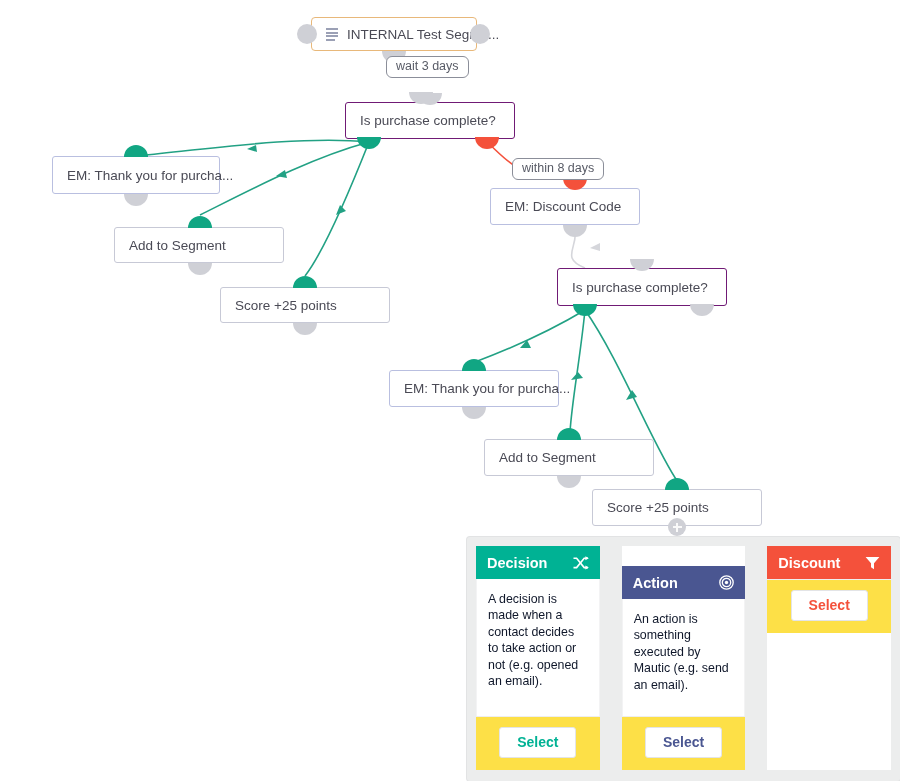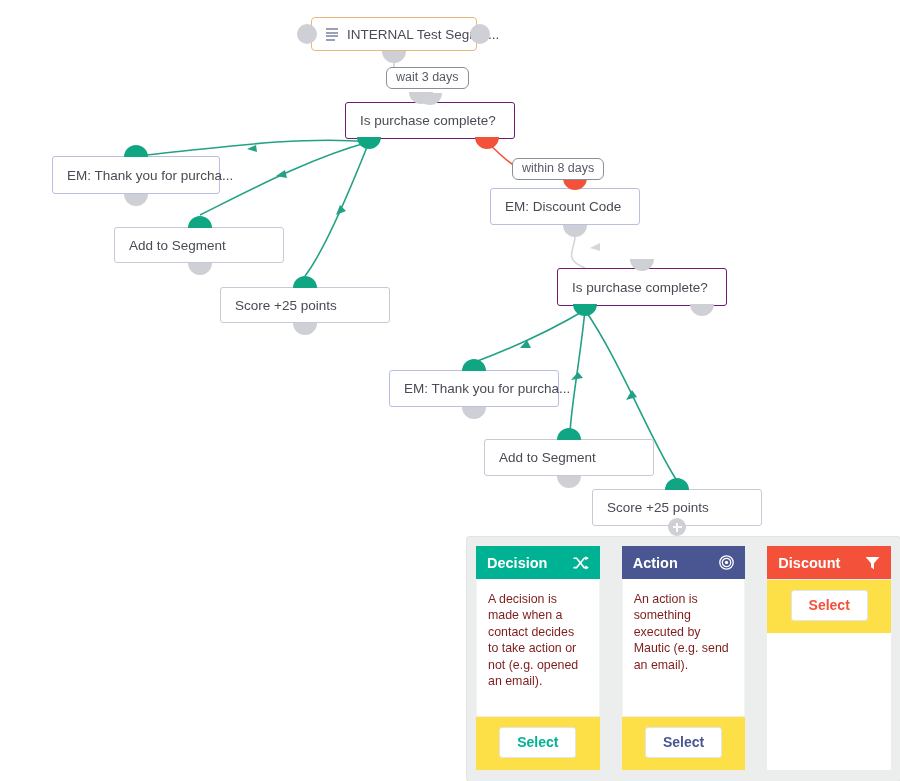--- a/index.html
+++ b/index.html
@@ -134,21 +134,21 @@
     padding: 0 11px;
     color: #ffffff;
     font-size: 14.5px;
     font-weight: bold;
   }
   .card-body {
     flex: 1 1 auto;
     padding: 12px 11px 6px 11px;
     font-size: 12.4px;
     line-height: 1.32;
-    color: #7f1d1d;
+    color: #0f172a;
     border-left: 1px solid #f3f3f4;
     border-right: 1px solid #f3f3f4;
   }
   .card-foot {
     border-top: 1px solid #eeeeef;
     background: #fde047;
     padding: 10px 0 12px;
     display: flex;
     justify-content: center;
   }
@@ -209,21 +209,21 @@
         <i></i>
         <i></i>
         <i></i>
     </span>
     <span>INTERNAL Test Segme...</span>
   </div>
   <div class="knob side" style="left:297px; top:24px;"></div>
   <div class="knob side" style="left:470px; top:24px;"></div>
   <div class="knob bot gray" style="left:382px; top:51px;"></div>
 
-  <div class="waitlabel" style="left:386px; top:67px;">wait 3 days</div>
+  <div class="waitlabel" style="left:386px; top:56px;">wait 3 days</div>
   <div class="knob bot gray" style="left:409px; top:92px;"></div>
 
   <div class="node decision" style="left:345px; top:102px; width:170px; height:37px;">
     <span>Is purchase complete?</span>
   </div>
   <div class="knob bot gray" style="left:418px; top:93px;"></div>
   <div class="knob bot green" style="left:357px; top:137px;"></div>
   <div class="knob bot red" style="left:475px; top:137px;"></div>
 
   <div class="node email" style="left:52px; top:156px; width:168px; height:38px;">
@@ -291,21 +291,21 @@
           </svg>
         </span>
       </div>
       <div class="card-body">A decision is made when a contact decides to take action or not (e.g. opened an email).</div>
       <div class="card-foot">
         <button class="sel-btn" style="color:#00b294;">Select</button>
       </div>
     </div>
 
     <div class="card">
-      <div class="card-head" style="background:#4a5691;">
+      <div class="card-head" style="background:#4a5691;margin-top:20px;">
         <span>Action</span>
         <span class="hd-icon">
           <svg width="15" height="15" viewBox="0 0 15 15" xmlns="http://www.w3.org/2000/svg">
             <circle cx="7.5" cy="7.5" r="6.7" stroke="#ffffff" stroke-width="1.3" fill="none"></circle>
             <circle cx="7.5" cy="7.5" r="4.2" stroke="#ffffff" stroke-width="1.3" fill="none"></circle>
             <circle cx="7.5" cy="7.5" r="1.7" fill="#ffffff"></circle>
           </svg>
         </span>
       </div>
       <div class="card-body">An action is something executed by Mautic (e.g. send an email).</div>

